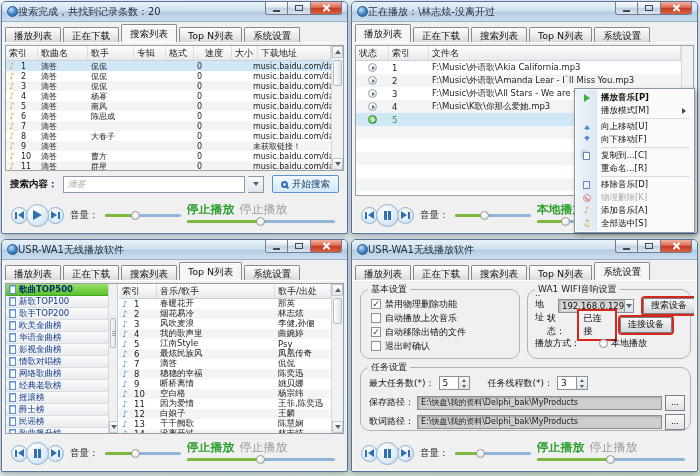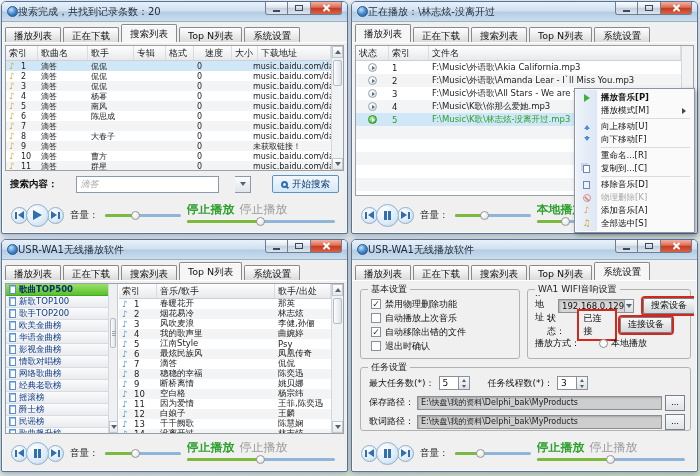--- a/index.html
+++ b/index.html
@@ -65,21 +65,21 @@
 .slider .thumb{position:absolute;top:1px;width:9px;height:9px;margin-left:-5px;border-radius:50%;
 background:radial-gradient(circle at 35% 30%,#fff,#ececec 60%,#cfcfcf);border:1px solid #999}
 .vol{width:76px}
 .pmain{flex:1;display:flex;flex-direction:column;gap:1px;min-width:0}
 .status{font-size:12px;line-height:11px;white-space:nowrap;overflow:hidden}
 .status .state{color:#2da02d;font-weight:bold}
 .status .song{color:#9a9a9a;margin-left:5px}
 .prog{width:98%}
 
 #w-search .content{bottom:62px}
-.searchrow{position:absolute;left:3px;right:3px;bottom:37px;height:24px;display:flex;align-items:center;padding:12px 5px;gap:16px}
+.searchrow{position:absolute;left:3px;right:3px;bottom:37px;height:24px;display:flex;align-items:center;padding:12px 5px;gap:3px}
 .slabel{font-size:9.5px;font-weight:bold;color:#111;flex:none;margin-right:2px}
 .sinput{flex:1;height:17px;background:#fff;border:1px solid #8a9aa8;display:flex;align-items:center;padding:0 4px;
 font-size:9px;color:#aaa;font-style:italic;overflow:hidden}
 .sdrop{width:16px;height:17px;border:1px solid #8a9aa8;border-left:none;background:linear-gradient(#fbfcfd,#dfe5ea);
 display:flex;align-items:center;justify-content:center;flex:none}
 .gobtn{height:18px;display:flex;align-items:center;gap:4px;padding:0 8px;font-size:9.5px;color:#0a3a6a;flex:none;margin-left:5px;
 background:linear-gradient(#f2f8fd,#d5e8f8);border:1px solid #5b93c9;border-radius:2px}
 .mag{width:7px;height:7px;border:2px solid #2f6fb2;border-radius:50%;position:relative;flex:none}
 .mag::after{content:"";position:absolute;width:4px;height:2px;background:#2f6fb2;transform:rotate(45deg);right:-3px;bottom:-2px}
 #tl-body .trow{height:10px;font-size:8px}
@@ -130,21 +130,21 @@
 .side-scroll .sthumb{left:1px;width:6px;top:34px;height:30px}
 .grip{position:absolute;left:1px;top:12px;width:4px;height:1px;background:#9aa2aa;box-shadow:0 2px 0 #9aa2aa,0 4px 0 #9aa2aa}
 .side-scroll .sbtn{width:9px}
 .bl-table{position:absolute;left:113px;right:0;top:0;bottom:0}
 #bl-body .trow{height:10px;font-size:8.5px}
 #bl-body .trow:nth-child(even){background:#f2f4f6}
 .c-ic2{width:12px;color:#3f8fd2;padding-right:0}
 .c-idx3{width:26px}.c-song2{width:118px}
 
 #w-settings .content{background:#f0f0f0;border:none}
-.group{position:absolute;border:1px solid #b2b2b2;border-radius:3px}
+.group{position:absolute;border:1px solid #b2b2b2;border-radius:10px}
 .glabel{position:absolute;top:-6px;left:7px;background:#f0f0f0;padding:0 3px;font-size:9px;color:#222;line-height:11px}
 .g-basic{left:5px;top:6px;width:160px;height:70px}
 .g-wifi{left:172px;top:6px;right:3px;height:70px}
 .g-task{left:5px;top:84px;right:3px;height:64px}
 .cbrow{display:flex;align-items:center;gap:4px;padding-left:10px;height:14px;font-size:9px;color:#111}
 .g-basic .cbwrap{padding-top:7px}
 .cb{width:10px;height:10px;border:1px solid #8a9097;background:#fff;font-size:9px;line-height:8px;text-align:center;color:#333;flex:none}
 .wrow{display:flex;align-items:center;gap:5px;padding-left:7px;height:19px;font-size:9px;color:#111}
 .g-wifi .wwrap{padding-top:6px}
 .combo{width:76px;height:14px;background:#d6d6d6;border:1px solid #8a9097;display:flex;align-items:center;
@@ -441,21 +441,20 @@
               <span class="sic"></span>
             </span>
             <span class="c c-idx2">4</span>
             <span class="c fx">F:\Music\K歌\你那么爱她.mp3</span>
           </div>
           <div class="trow playing">
             <span class="c c-st">
               <span class="sic on"></span>
             </span>
             <span class="c c-idx2">5</span>
-            <span class="c fx">F:\Music\K歌\林志炫-没离开过.mp3</span>
           </div>
         </div>
       <div class="vscroll"></div>
     </div>
     <div class="playerbar">
         <div class="transport">
           <div class="tbtn">
             <span class="tb-bar"></span>
             <span class="tri t-left"></span>
           </div>
@@ -503,28 +502,28 @@
           <span class="mlabel">向上移动[U]</span>
         </div>
         <div class="mitem">
           <span class="mic">
             <span class="i-down"></span>
           </span>
           <span class="mlabel">向下移动[F]</span>
         </div>
         <div class="msep"></div>
         <div class="mitem">
-          <span class="mic"></span>
-          <span class="mlabel">重命名...[R]</span>
-        </div>
-        <div class="mitem">
           <span class="mic">
             <span class="i-copy"></span>
           </span>
           <span class="mlabel">复制到...[C]</span>
+        </div>
+        <div class="mitem">
+          <span class="mic"></span>
+          <span class="mlabel">重命名...[R]</span>
         </div>
         <div class="msep"></div>
         <div class="mitem">
           <span class="mic">
             <span class="i-remove"></span>
           </span>
           <span class="mlabel">移除音乐[D]</span>
         </div>
         <div class="mitem disabled">
           <span class="mic">

